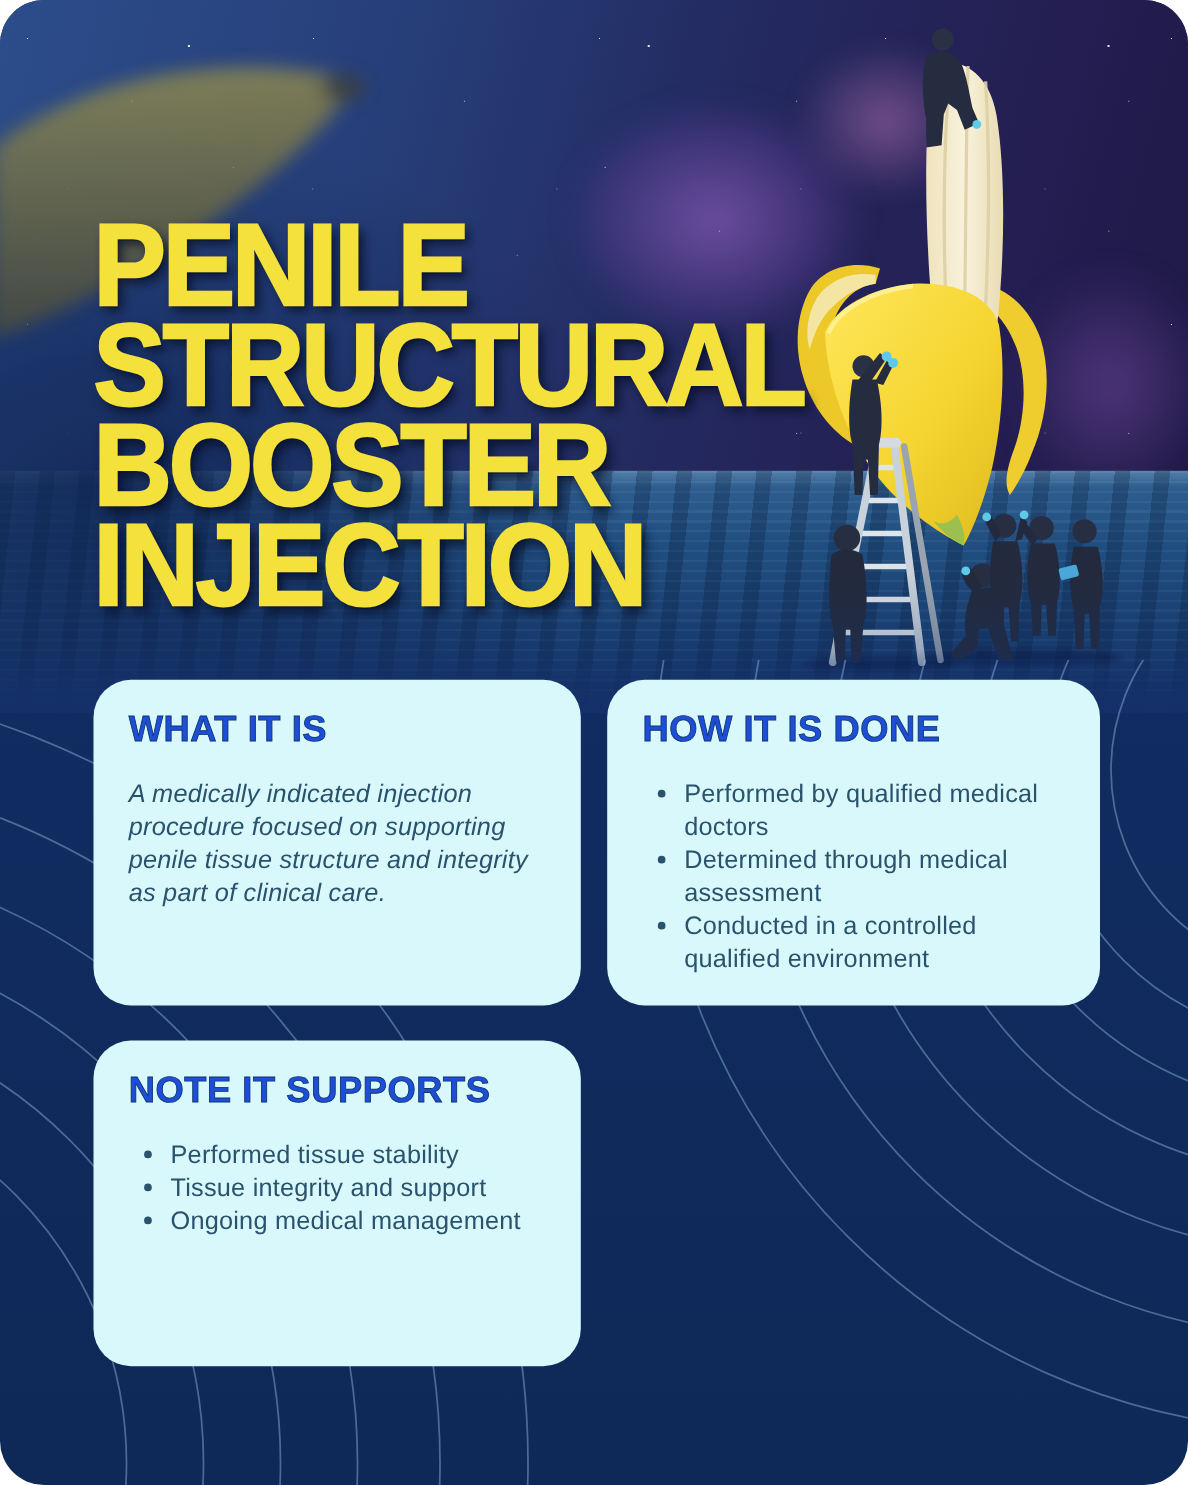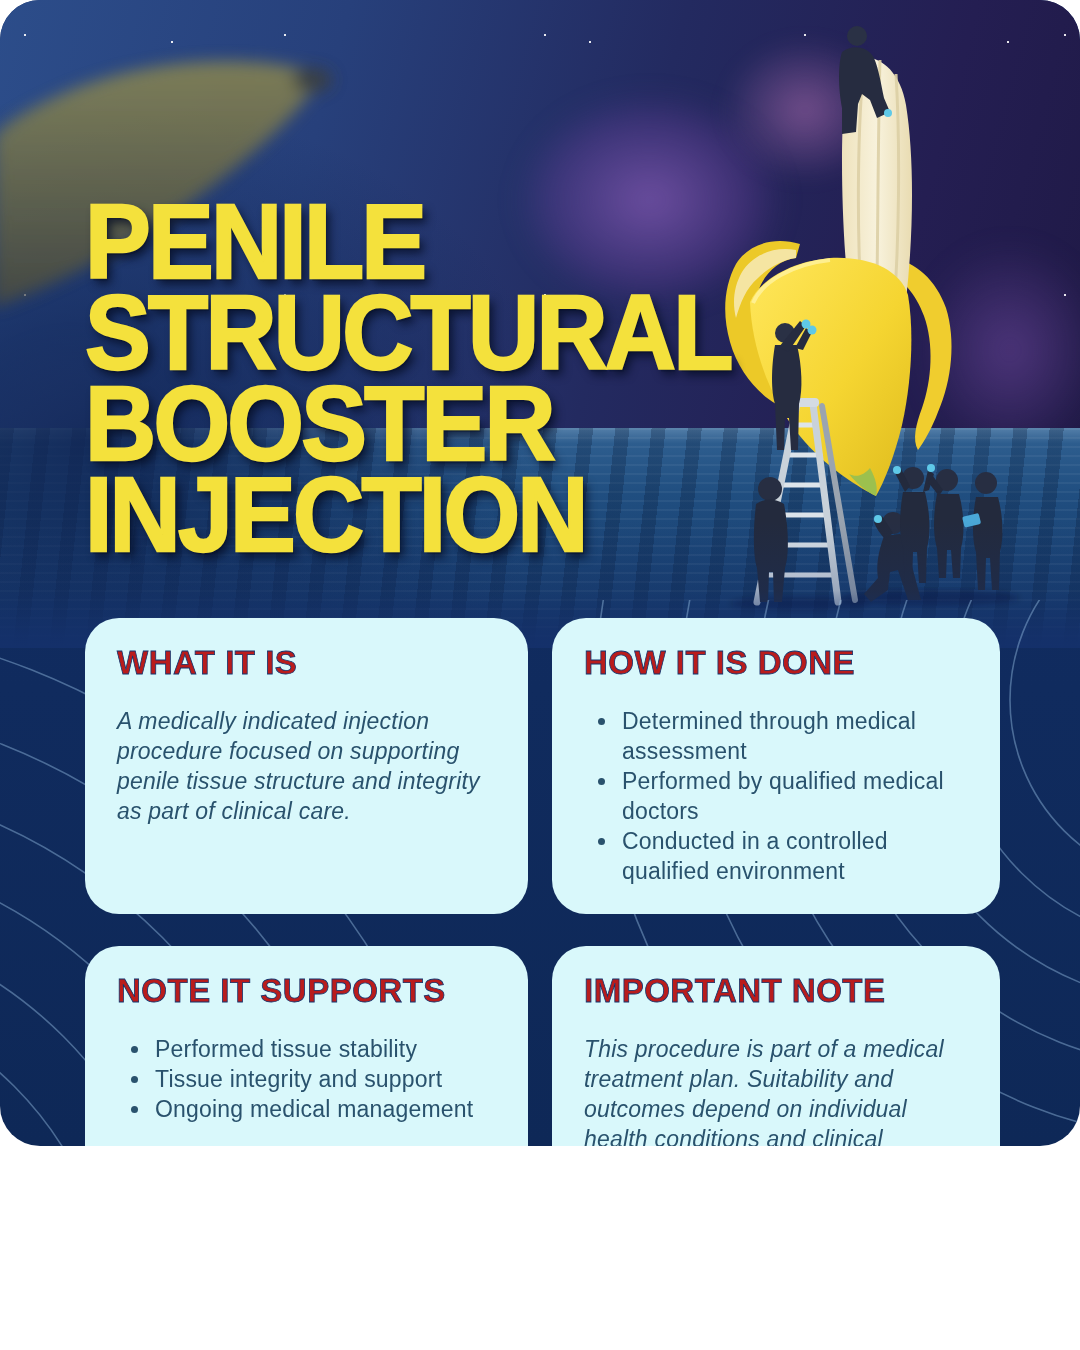--- a/index.html
+++ b/index.html
@@ -1,17 +1,17 @@
 <!DOCTYPE html>
 <html><head>
 <meta charset="utf-8">
 <style>
   html,body { margin:0; padding:0; background:#ffffff; }
   .canvas {
-    position:relative; width:1080px; height:1146px; background:#ffffff;
+    position:relative; width:1080px; height:1350px; background:#ffffff;
     font-family:"Liberation Sans", sans-serif; overflow:hidden;
   }
   .poster {
     position:absolute; inset:0; border-radius:40px; overflow:hidden;
     background:linear-gradient(#14306a, #102b5e 60%, #0e2857);
   }
 
   
   .hero { position:absolute; left:0; top:0; width:1080px; height:648px; }
   .sky {
@@ -72,21 +72,21 @@
     position:absolute; left:85px; top:618px; width:915px; z-index:5;
     display:grid; grid-template-columns:443px 448px; column-gap:24px; row-gap:32px;
     grid-auto-rows:296px;
   }
   .card {
     background:#d9f8fb; border-radius:34px; padding:26px 30px 24px 32px;
     box-sizing:border-box; color:#29526d;
   }
   .card h2 {
     margin:0 0 24px 0; font-size:33px; font-weight:800; letter-spacing:.5px;
-    color:#b91c1c; -webkit-text-stroke:.8px #11356f;
+    color:#1d4ed8; -webkit-text-stroke:.8px #11356f;
   }
   .card p { margin:0; font-size:23px; line-height:30px; letter-spacing:.2px;font-style:italic; }
   ul.bullets { list-style:none; margin:0; padding:0 0 0 14px; }
   ul.bullets li {
     position:relative; padding-left:24px; font-size:23px; line-height:30px; letter-spacing:.2px;
   }
   ul.bullets li::before {
     content:''; position:absolute; left:0; top:12px; width:7px; height:7px;
     border-radius:50%; background:#29526d;
   }
@@ -249,35 +249,31 @@
     <div class="cards">
 
       <div class="card">
         <h2>WHAT IT IS</h2>
         <p>A medically indicated injection procedure focused on supporting penile tissue structure and integrity as part of clinical care.</p>
       </div>
 
       <div class="card">
         <h2>HOW IT IS DONE</h2>
         <ul class="bullets">
+            <li>Performed by qualified medical doctors</li>
             <li>Determined through medical assessment</li>
-            <li>Performed by qualified medical doctors</li>
             <li>Conducted in a controlled qualified environment</li>
           </ul>
       </div>
 
       <div class="card">
         <h2>NOTE IT SUPPORTS</h2>
         <ul class="bullets">
             <li>Performed tissue stability</li>
             <li>Tissue integrity and support</li>
             <li>Ongoing medical management</li>
           </ul>
       </div>
 
-      <div class="card">
-        <h2>IMPORTANT NOTE</h2>
-        <p>This procedure is part of a medical treatment plan. Suitability and outcomes depend on individual health conditions and clinical assessment.</p>
-      </div>
 
     </div>
   </div>
 </div>
 
 </body></html>

